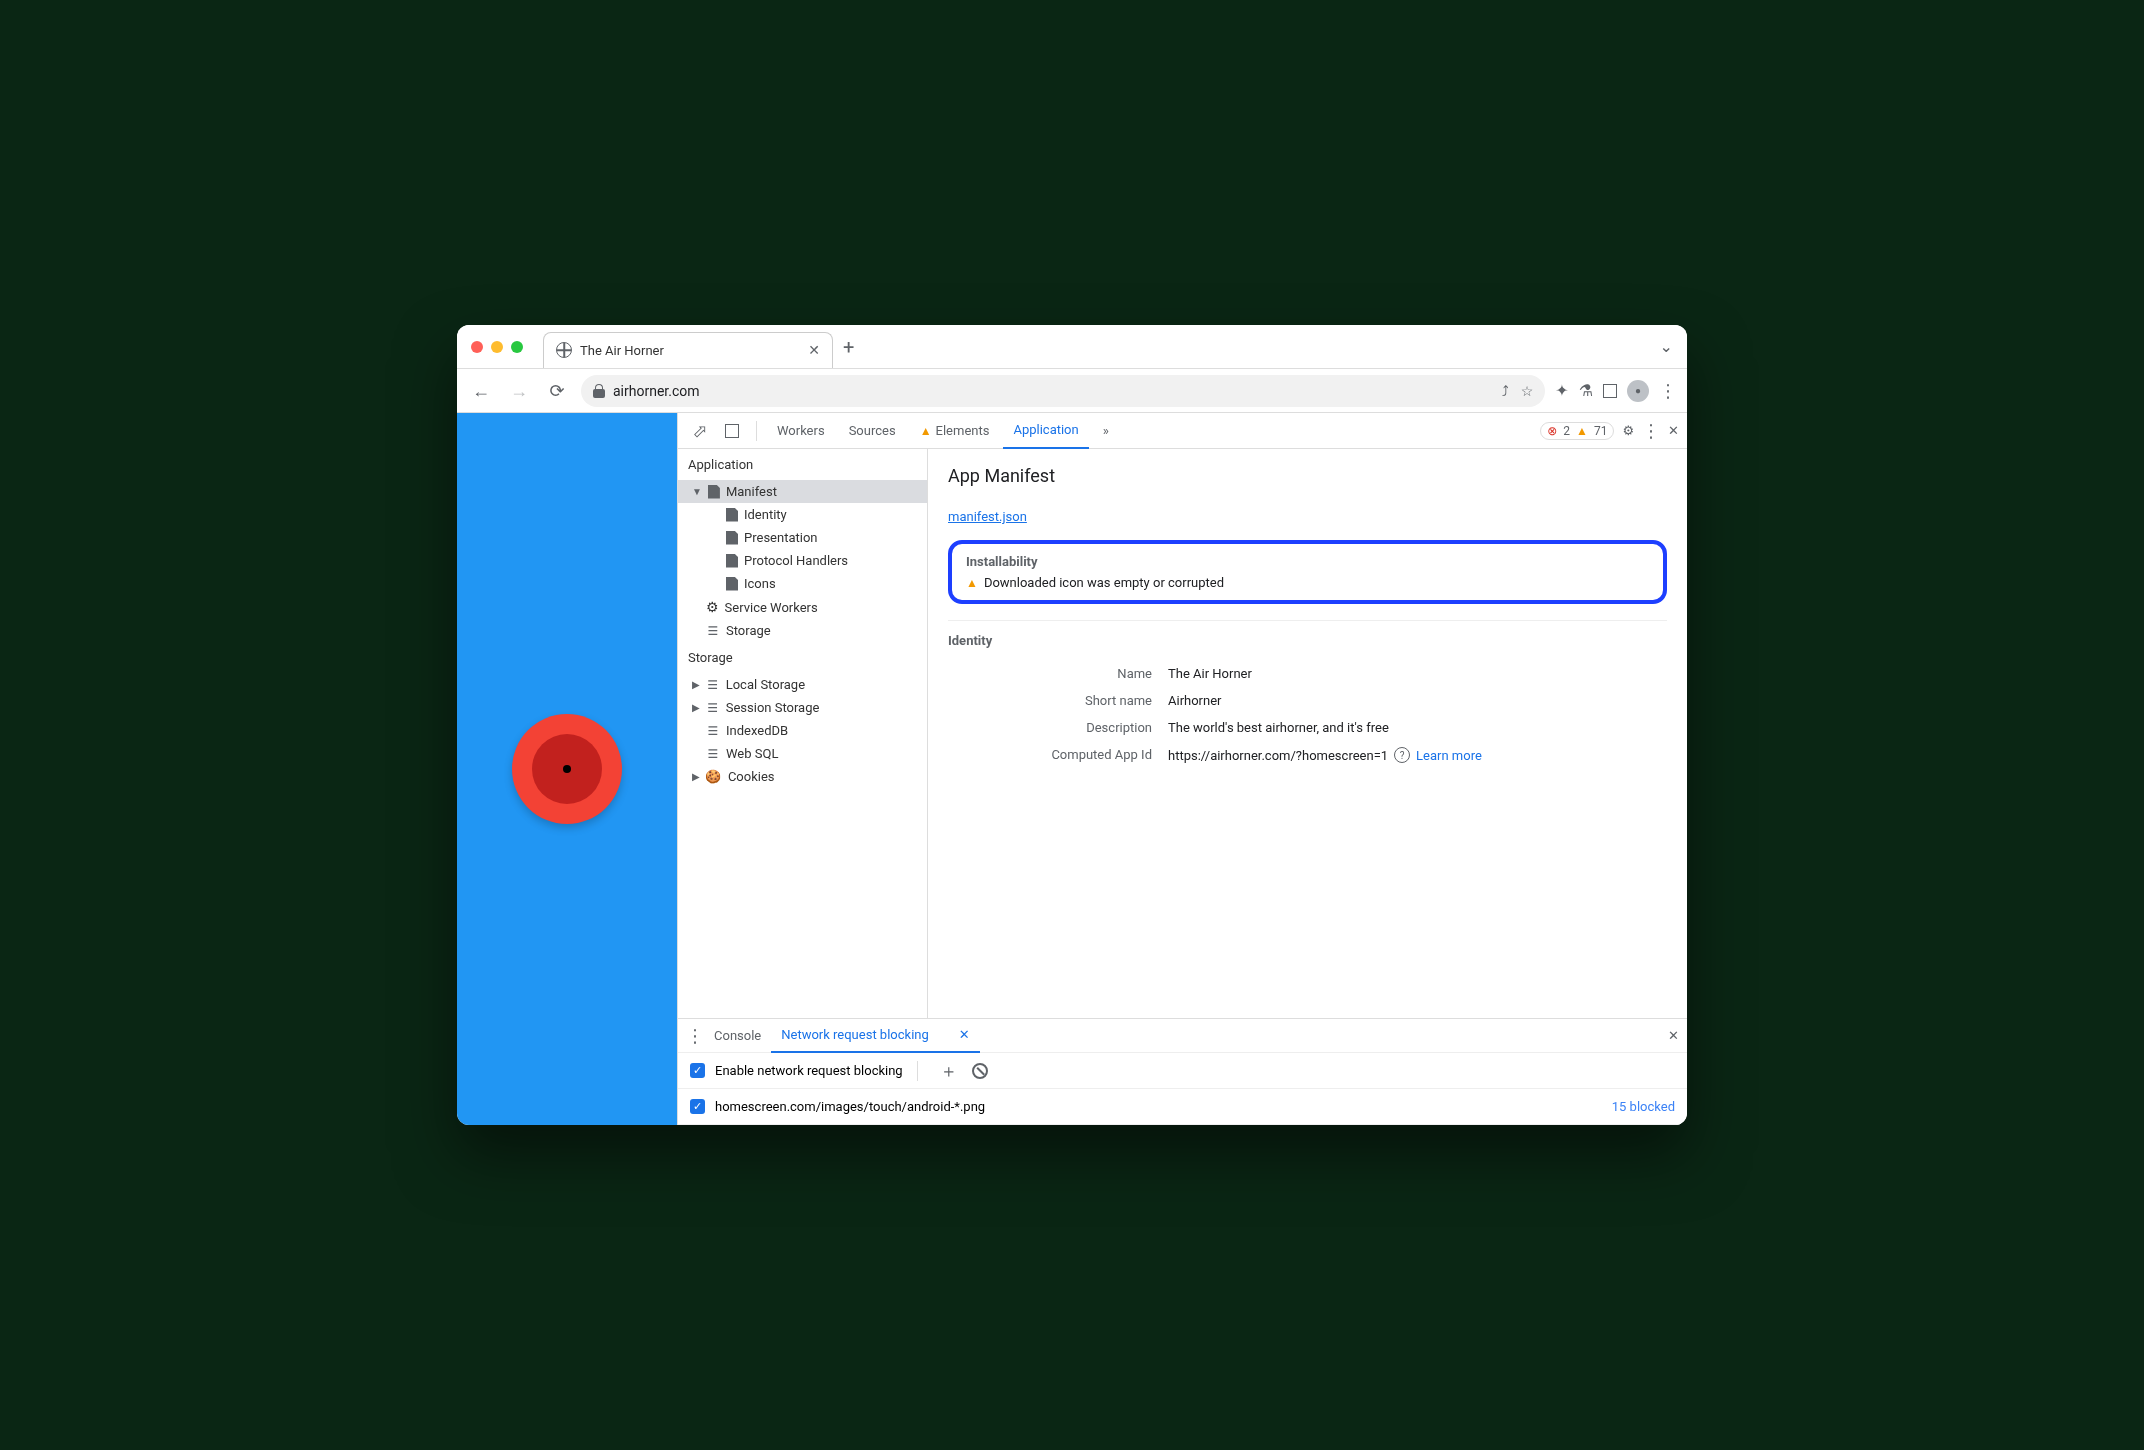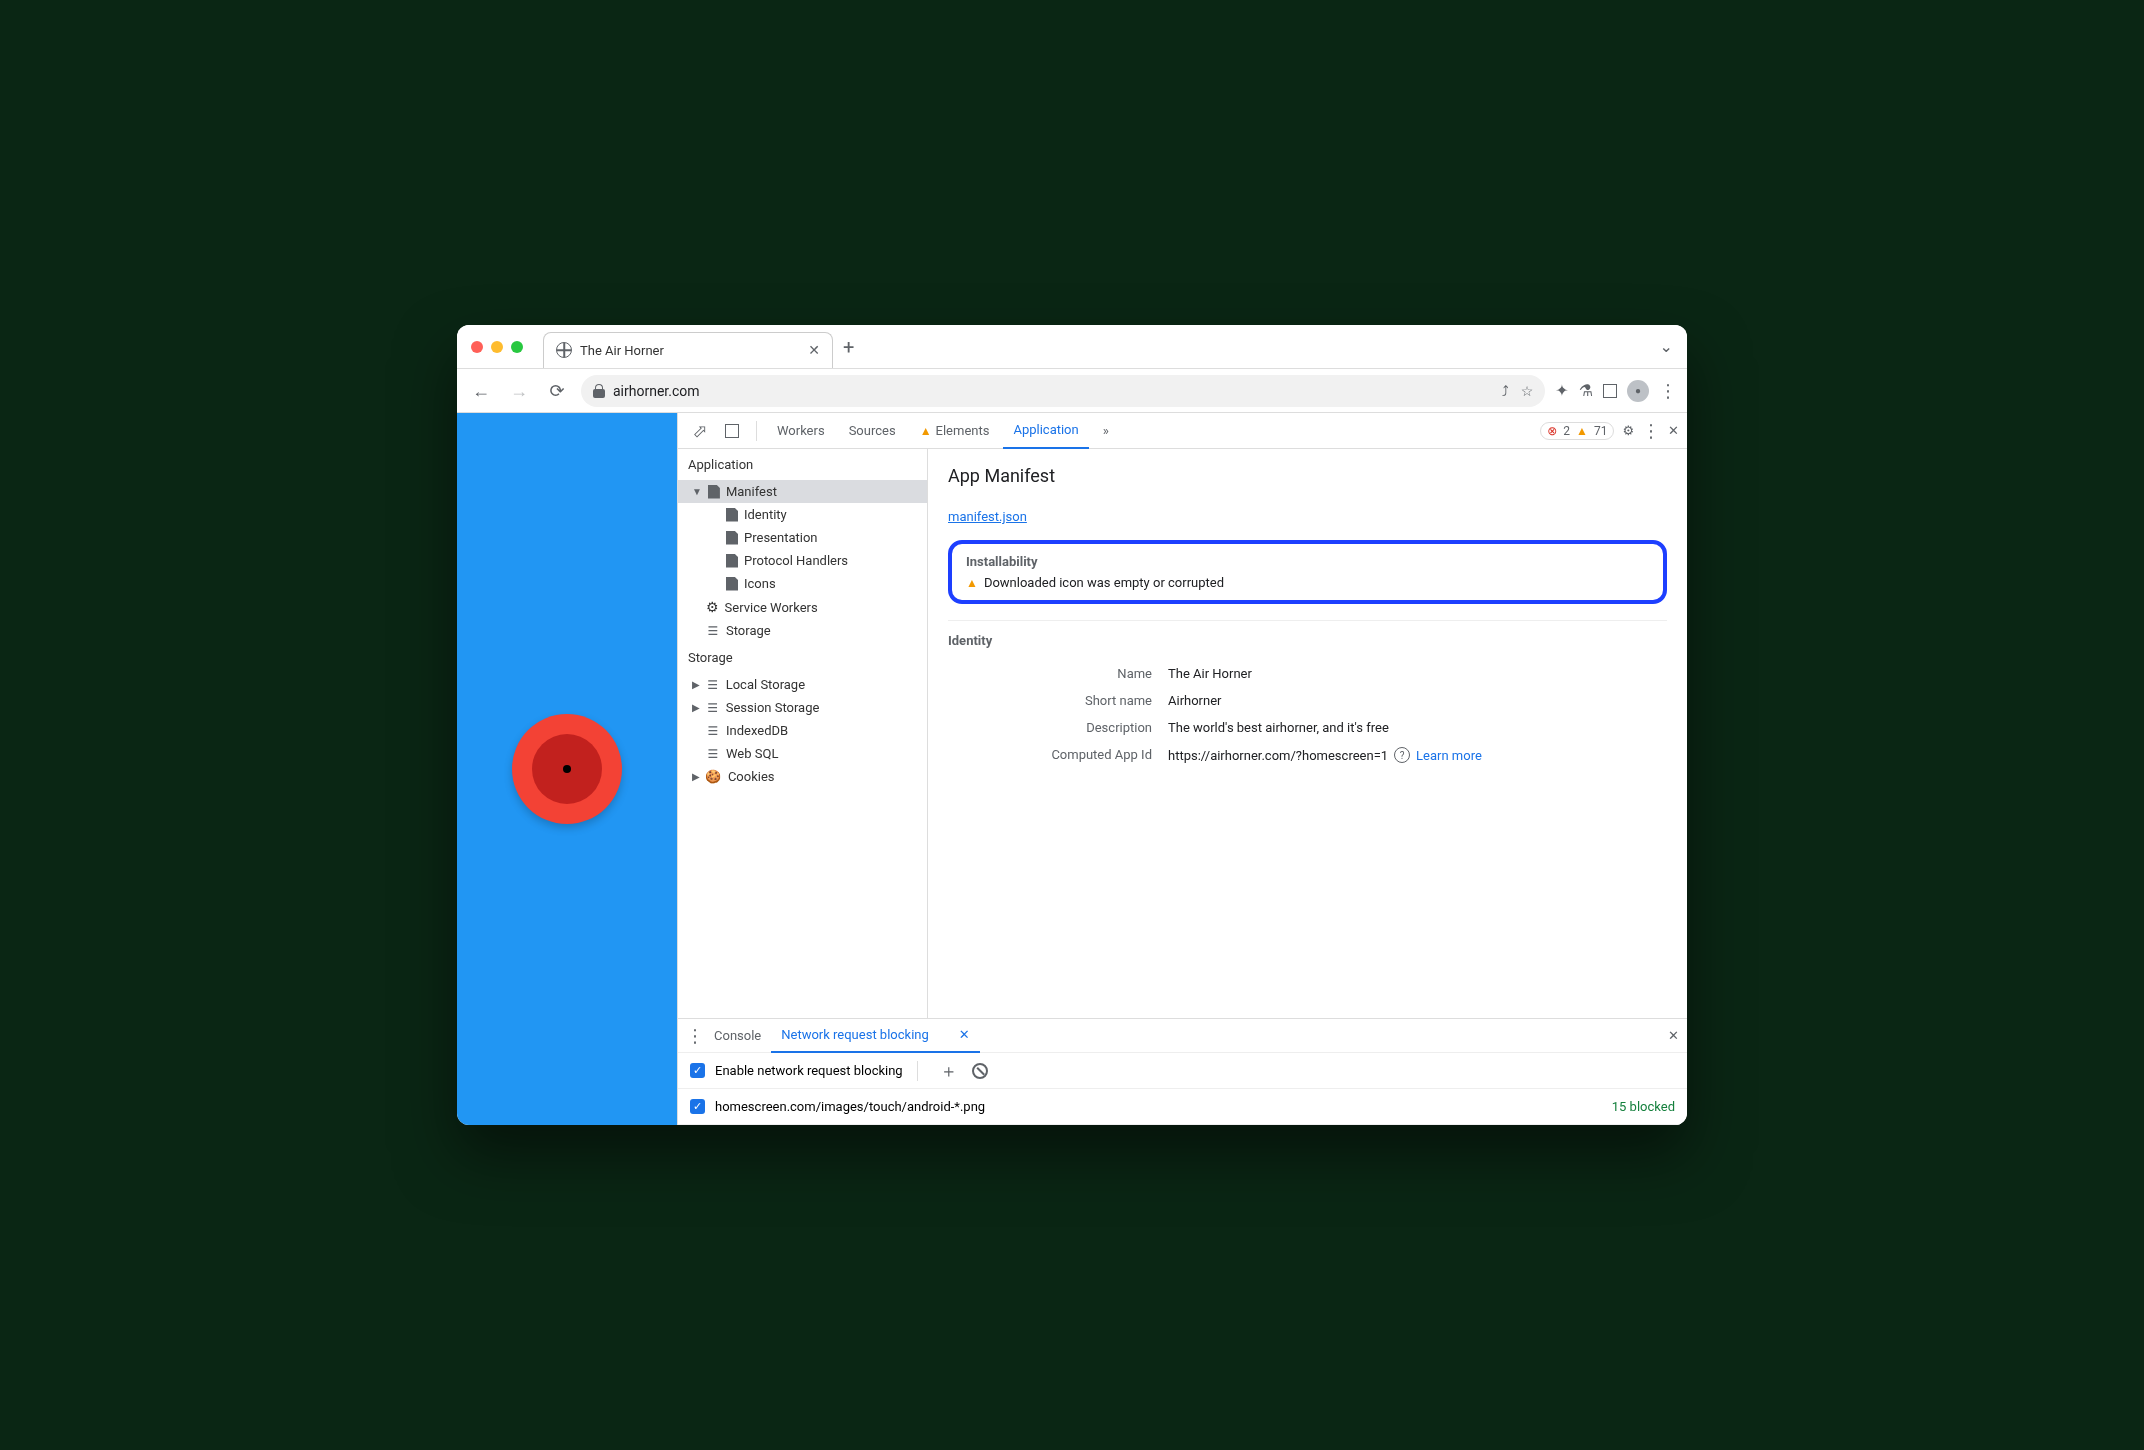--- a/index.html
+++ b/index.html
@@ -71,21 +71,21 @@
 .drawer { border-top: 1px solid #ddd;}
 .drawer-tabs { height: 34px; display:flex; align-items:center; padding:0 8px; font-size:13px; color:#5f6368; border-bottom:1px solid #eee;}
 .drawer-tabs .tab-item { padding:0 10px; height:34px; display:flex; align-items:center; gap:6px; cursor:pointer;}
 .drawer-tabs .tab-item.active { color:#1a73e8; border-bottom:2px solid #1a73e8;gap:30px;}
 .drawer-close { margin-left:auto; cursor:pointer;}
 .drawer-row { height: 36px; display:flex; align-items:center; padding:0 12px; gap:10px; border-bottom:1px solid #eee; font-size:13px;}
 .checkbox { width:15px; height:15px; border-radius:3px; background:#1a73e8; display:flex; align-items:center; justify-content:center; color:#fff; font-size:11px;}
 .drawer-row .plus { font-size:18px; color:#5f6368; cursor:pointer; margin-left:8px;}
 .drawer-row .deny { width:16px;height:16px;border:2px solid #5f6368;border-radius:50%;position:relative; margin-left:4px;}
 .drawer-row .deny::after{content:"";position:absolute;top:50%;left:1px;right:1px;height:2px;background:#5f6368;transform:rotate(45deg) translateY(-50%);}
-.blocked-count { margin-left:auto; color:#15803d;}
+.blocked-count { margin-left:auto; color:#3b82f6;}
 .kebab { font-size:18px; color:#5f6368; cursor:pointer;}
 .square-icon { width:14px;height:14px;border:1.5px solid #5f6368;}
 </style>
 </head>
 <body>
 
 <div class="browser-window">
 
   <div class="titlebar">
     <div class="traffic-lights">

